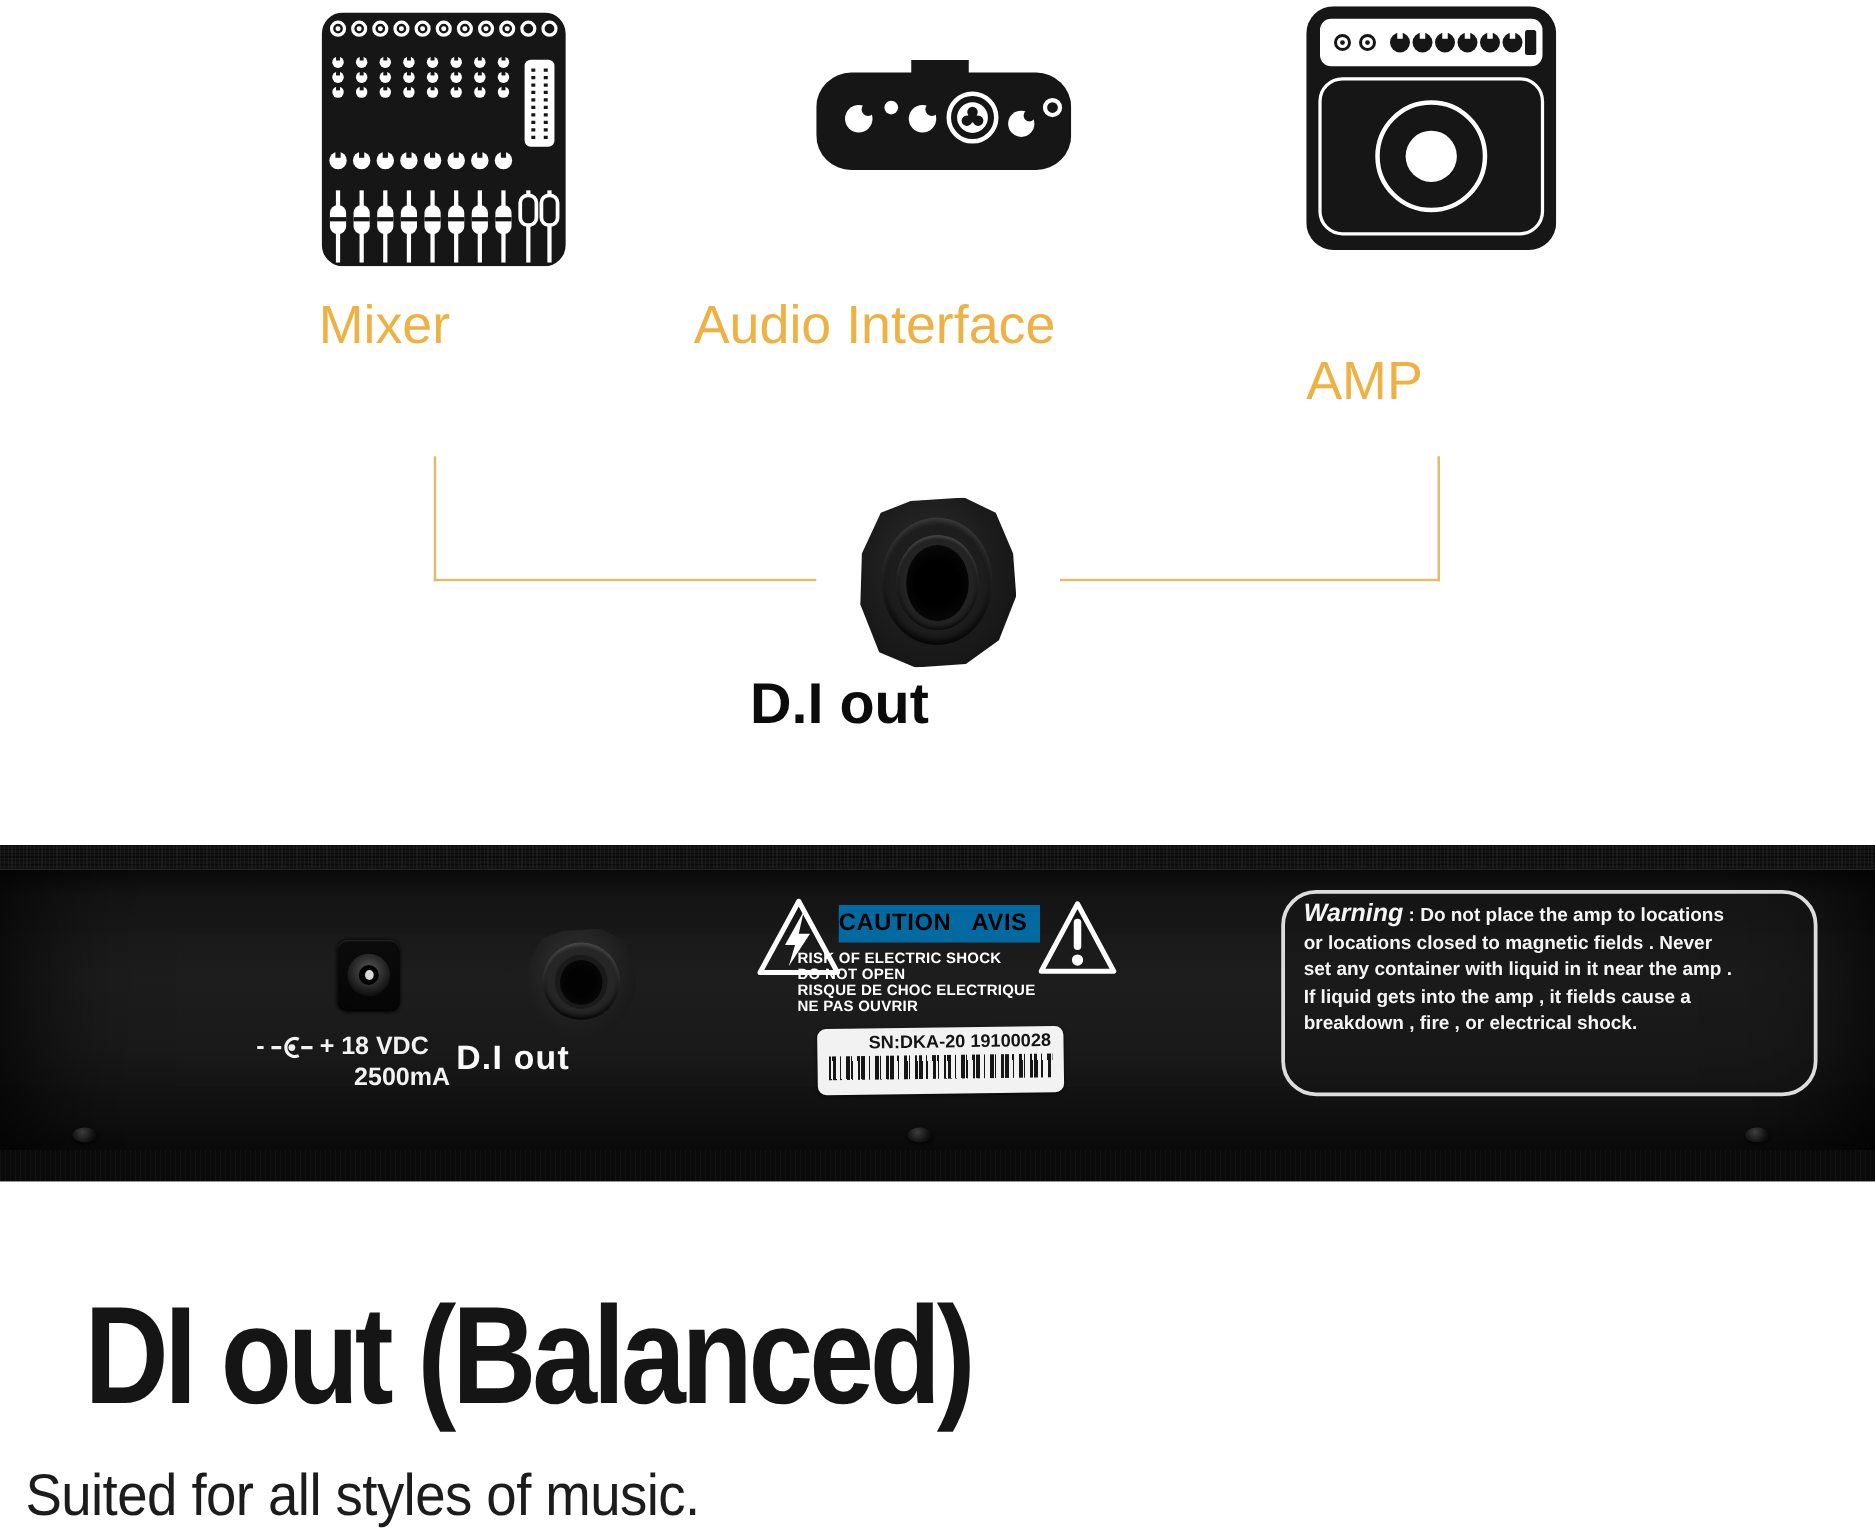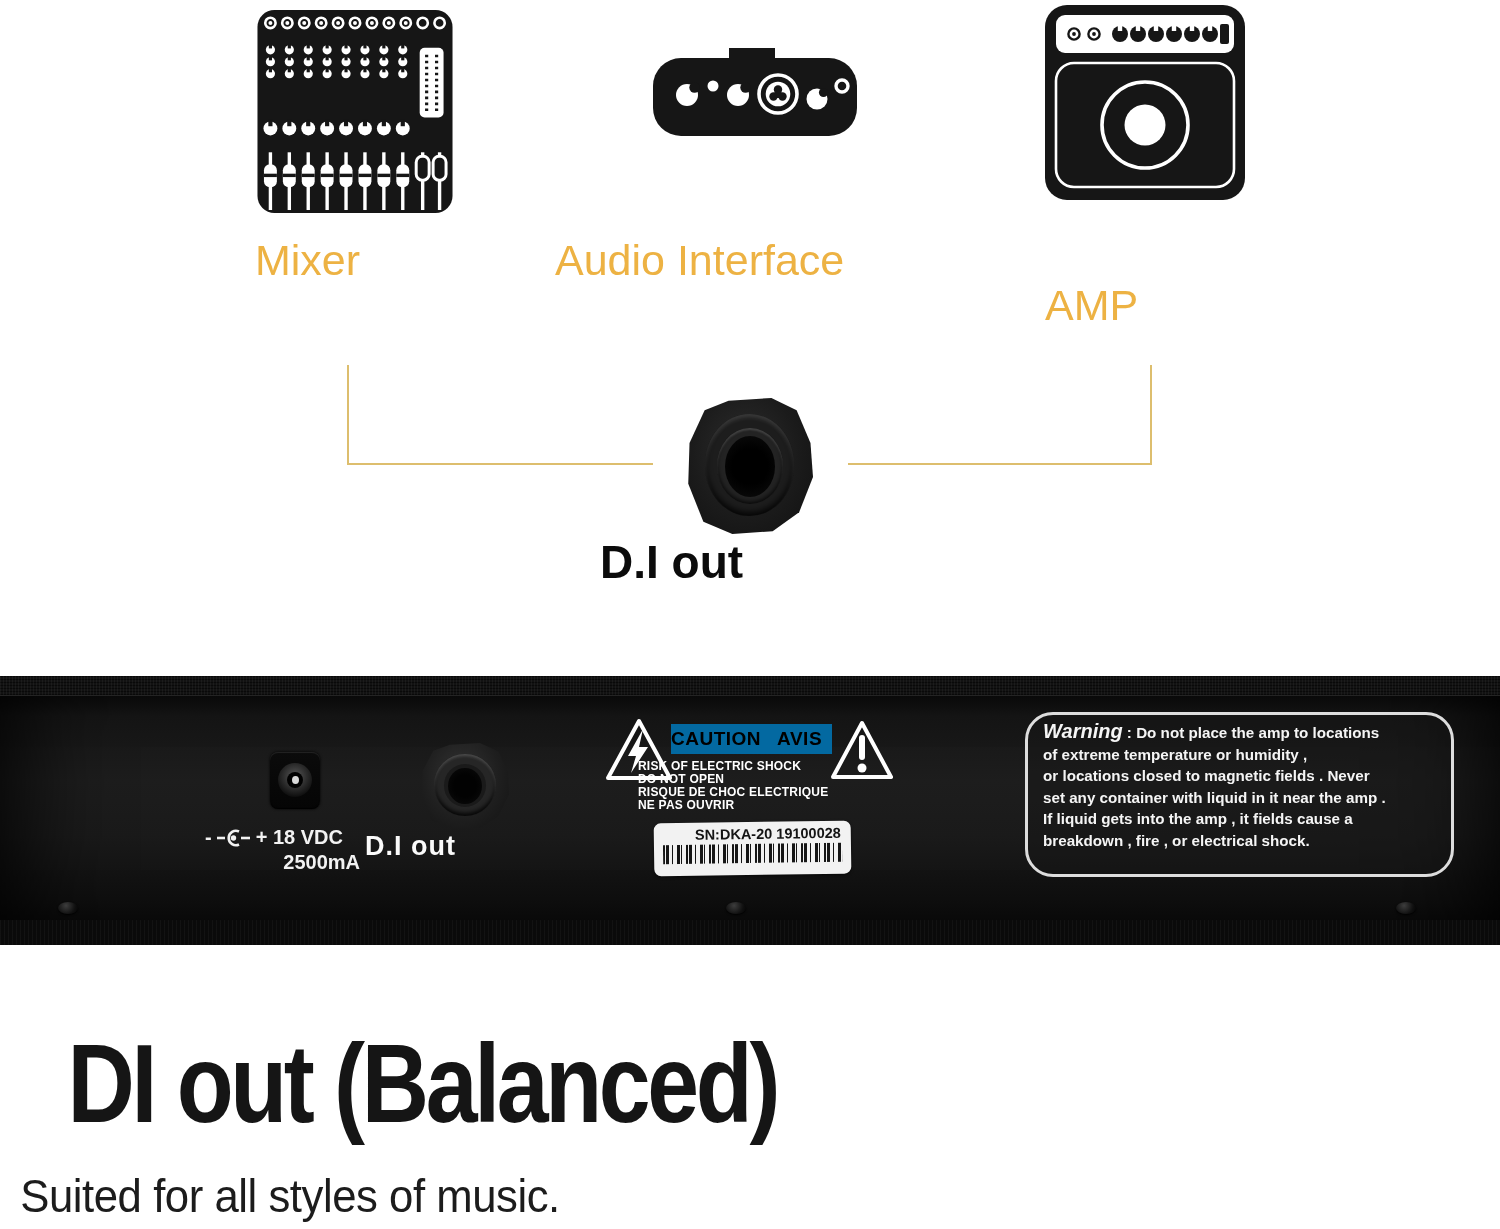--- a/index.html
+++ b/index.html
@@ -312,21 +312,20 @@
       </svg>
     </div>
 
     <div class="abs serial">
       <div class="serial-text">SN:DKA-20 19100028</div>
       <div class="barcode"></div>
     </div>
 
     <div class="abs warn">
       <div><span class="warn-title">Warning</span><span> : </span><span>Do not place the amp to locations</span></div>
-      <div>of extreme temperature or humidity ,</div>
       <div>or locations closed to magnetic fields . Never</div>
       <div>set any container with liquid in it near the amp .</div>
       <div>If liquid gets into the amp , it fields cause a</div>
       <div>breakdown , fire , or electrical shock.</div>
     </div>
   </div>
 
   <div class="abs ctr footer-heading">
     <span>DI out (Balanced)</span>
   </div>

